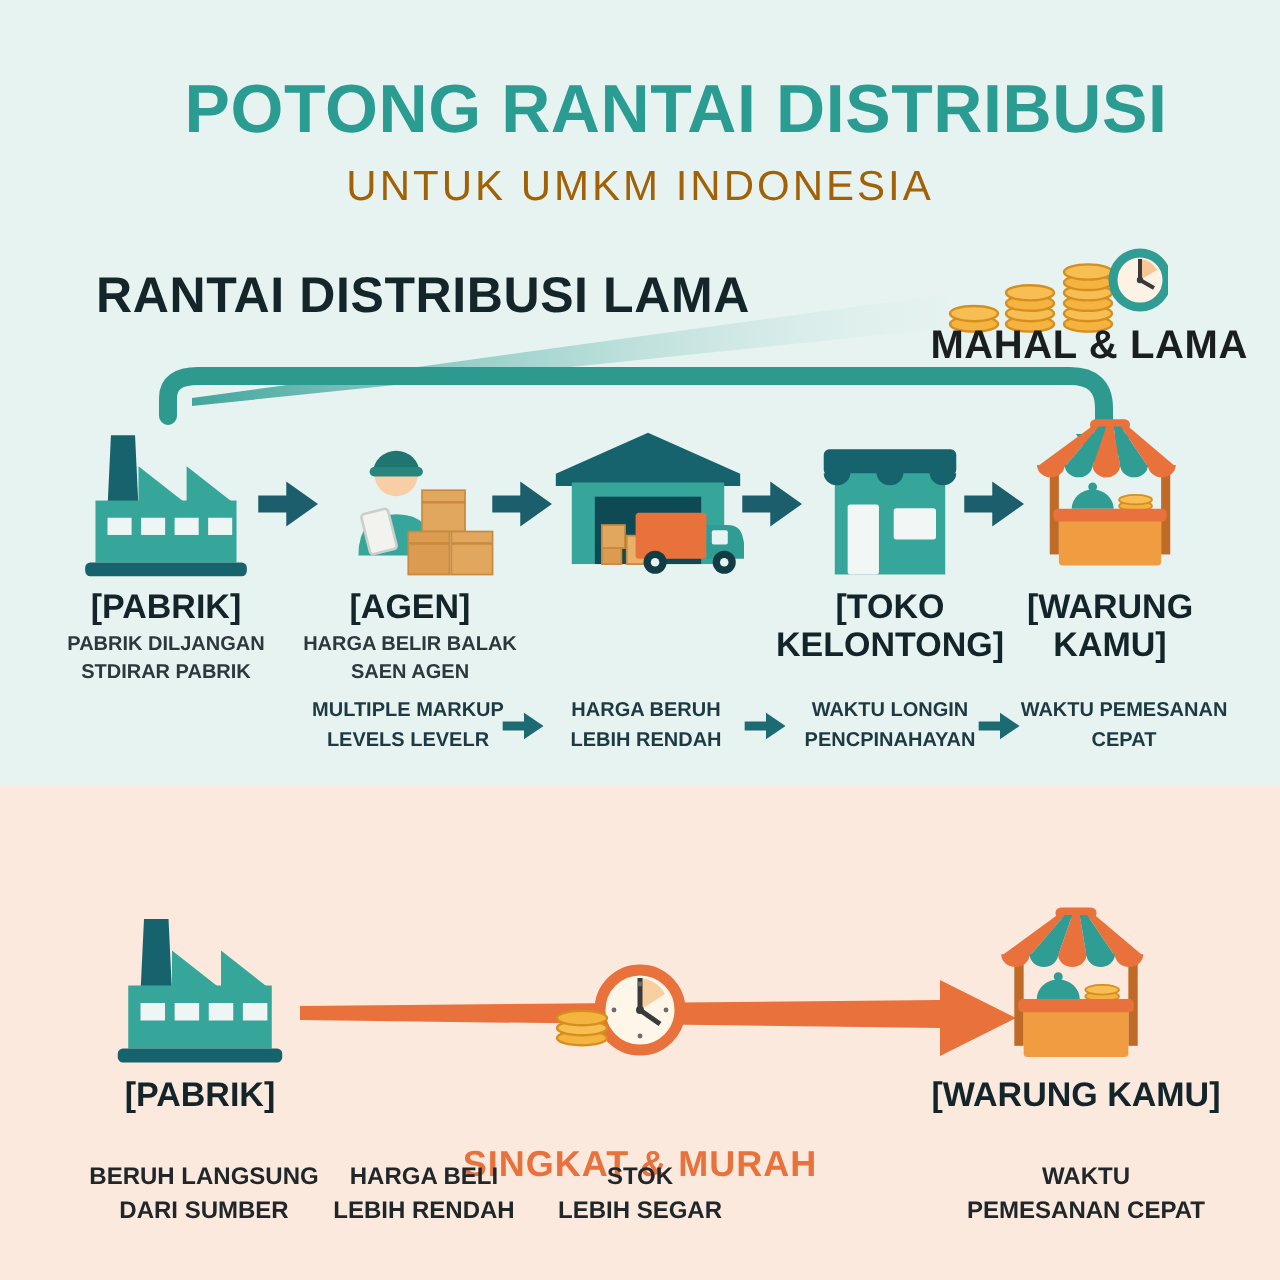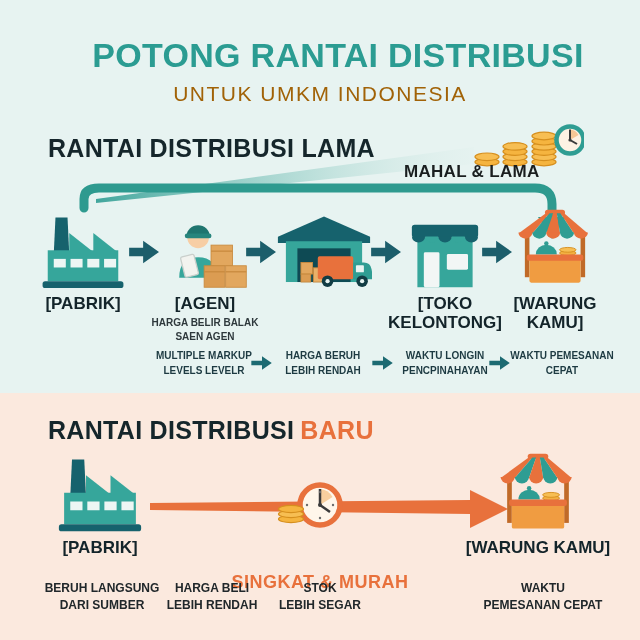--- a/index.html
+++ b/index.html
@@ -7,21 +7,21 @@
   body { font-family:"Liberation Sans", sans-serif; }
   .canvas { position:relative; width:640px; height:640px; background:#E7F3F1; overflow:hidden; }
   .abs { position:absolute; }
   .bottom-bg { position:absolute; left:0; top:393px; width:640px; height:247px; background:#FBE9DE; }
   .title { left:0; top:36px; width:640px; text-align:center; font-size:34px; font-weight:800;
            color:#2B9C92; letter-spacing:.3px;padding-left:36px; }
   .subtitle { left:0; top:82px; width:640px; text-align:center; font-size:21px; font-weight:500;
               color:#a16207; letter-spacing:1.5px; }
   .sec-heading { font-size:25px; font-weight:800; color:#15262B; letter-spacing:.3px; }
   .hl { color:#E8713C; margin-left:6px; }
-  .cost-label { font-size:17px; font-weight:800; color:#1A1E1F; text-align:left; letter-spacing:.3px; }
+  .cost-label { font-size:20px; font-weight:800; color:#1A1E1F; text-align:right; letter-spacing:.3px; }
   .icon-wrap { display:flex; align-items:flex-end; justify-content:center; }
   .step-label { font-size:17px; font-weight:800; color:#13242A; line-height:1.12; white-space:pre-line; text-align:center; }
   .step-desc  { font-size:10px; font-weight:700; color:#2E383C; line-height:1.35; white-space:pre-line; text-align:center; margin-top:3px; }
   .effect  { font-size:10px; font-weight:800; color:#1D3A42; line-height:1.45; white-space:pre-line; text-align:center; }
   .benefit { font-size:12px; font-weight:800; color:#20272A; line-height:1.4; white-space:pre-line; text-align:center; }
   .flow-label { font-size:18px; font-weight:800; color:#E8713C; text-align:center; letter-spacing:.5px; }
   .big-label { font-size:17px; font-weight:800; color:#13242A; text-align:center; }
   svg { display:block; }
 </style>
 </head>
@@ -172,20 +172,22 @@
       <path d="M23,53 a11.5,10.5 0 0 1 23,0 z" fill="#2F9D93"></path>
       <ellipse cx="58" cy="51.5" rx="9" ry="2.6" fill="#F3B043" stroke="#D68F1E"></ellipse>
       <ellipse cx="58" cy="48" rx="9" ry="2.6" fill="#F7BE53" stroke="#D68F1E"></ellipse>
       <rect x="16" y="56" width="56" height="28" rx="2" fill="#F09C41"></rect>
       <rect x="13" y="53" width="62" height="7" rx="2.5" fill="#E8713C"></rect>
     </svg>
   </div>
 
   <div class="abs" style="left:18px; top:294px; width:130px;">
     <div class="step-label">[PABRIK]</div>
+    <div class="step-desc">PABRIK DILJANGAN
+STDIRAR PABRIK</div>
   </div>
   <div class="abs" style="left:140px; top:294px; width:130px;">
     <div class="step-label">[AGEN]</div>
     <div class="step-desc">HARGA BELIR BALAK
 SAEN AGEN</div>
   </div>
   <div class="abs" style="left:380px; top:294px; width:130px;">
     <div class="step-label">[TOKO
 KELONTONG]</div>
   </div>
@@ -205,23 +207,20 @@
     <polygon points="0,6.5 12,6.5 12,1.5 23,9 12,16.5 12,11.5 0,11.5" fill="#1C6A72"></polygon>
   </svg>
   <div class="abs effect" style="left:387px; top:349px; width:116px;">WAKTU LONGIN
 PENCPINAHAYAN</div>
   <svg class="abs" style="left:489px; top:355px;" width="22" height="16" viewBox="0 0 24 18">
     <polygon points="0,6.5 12,6.5 12,1.5 23,9 12,16.5 12,11.5 0,11.5" fill="#1C6A72"></polygon>
   </svg>
   <div class="abs effect" style="left:500px; top:349px; width:124px;">WAKTU PEMESANAN
 CEPAT</div>
 
-  <div class="abs sec-heading" style="left:48px; top:416px;">
-    <span>RANTAI DISTRIBUSI</span><span class="hl">BARU</span>
-  </div>
 
   <div class="abs icon-wrap" style="left:56px; top:455px; width:88px; height:78px;">
     <svg width="88" height="77" viewBox="0 0 100 88">
       <polygon points="18,4 32,4 34,46 16,46" fill="#16626D"></polygon>
       <rect x="9" y="42" width="82" height="36" fill="#36A69B"></rect>
       <polygon points="34,44 34,22 62,44" fill="#36A69B"></polygon>
       <polygon points="62,44 62,22 90,44" fill="#36A69B"></polygon>
       <rect x="16" y="52" width="14" height="10" fill="#EDF6F4"></rect>
       <rect x="35.5" y="52" width="14" height="10" fill="#EDF6F4"></rect>
       <rect x="55" y="52" width="14" height="10" fill="#EDF6F4"></rect>

